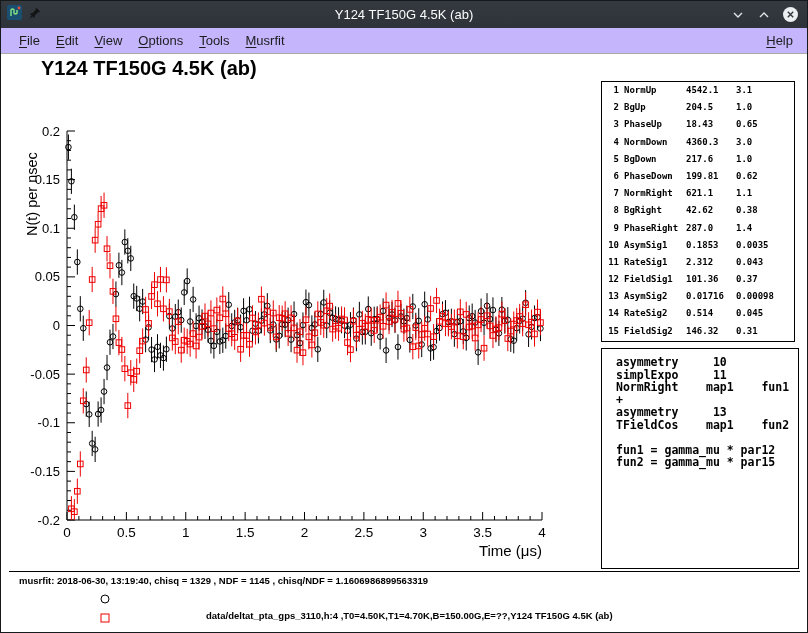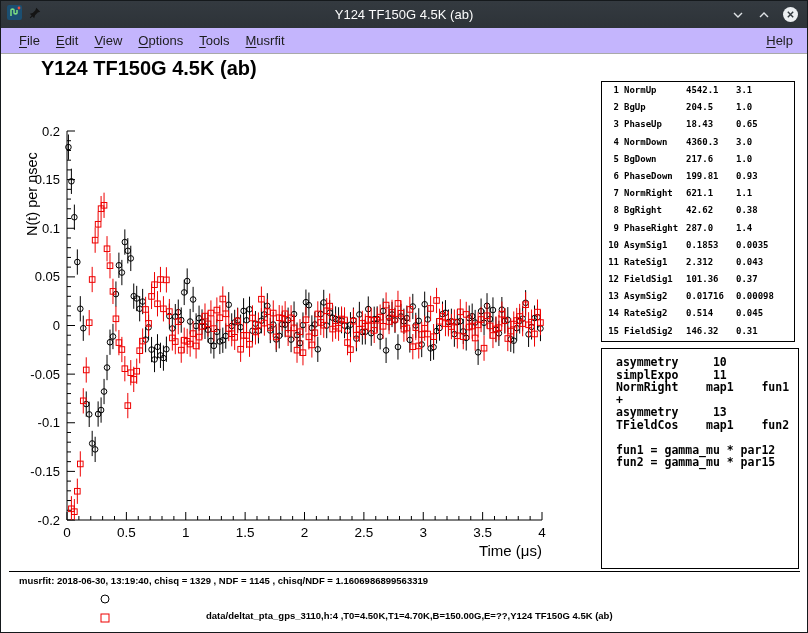--- a/index.html
+++ b/index.html
@@ -849,21 +849,21 @@
           <rect x="536.6562499999989" y="233.77710106175846" width="5.6" height="5.6"></rect>
         </g>
       </svg>
 
     <div class="params-box" id="params-box">
         <div class="prow"><span class="p-no">1</span><span class="p-name">NormUp</span><span class="p-value">4542.1</span><span class="p-error">3.1</span></div>
         <div class="prow"><span class="p-no">2</span><span class="p-name">BgUp</span><span class="p-value">204.5</span><span class="p-error">1.0</span></div>
         <div class="prow"><span class="p-no">3</span><span class="p-name">PhaseUp</span><span class="p-value">18.43</span><span class="p-error">0.65</span></div>
         <div class="prow"><span class="p-no">4</span><span class="p-name">NormDown</span><span class="p-value">4360.3</span><span class="p-error">3.0</span></div>
         <div class="prow"><span class="p-no">5</span><span class="p-name">BgDown</span><span class="p-value">217.6</span><span class="p-error">1.0</span></div>
-        <div class="prow"><span class="p-no">6</span><span class="p-name">PhaseDown</span><span class="p-value">199.81</span><span class="p-error">0.93</span></div>
+        <div class="prow"><span class="p-no">6</span><span class="p-name">PhaseDown</span><span class="p-value">199.81</span><span class="p-error">0.62</span></div>
         <div class="prow"><span class="p-no">7</span><span class="p-name">NormRight</span><span class="p-value">621.1</span><span class="p-error">1.1</span></div>
         <div class="prow"><span class="p-no">8</span><span class="p-name">BgRight</span><span class="p-value">42.62</span><span class="p-error">0.38</span></div>
         <div class="prow"><span class="p-no">9</span><span class="p-name">PhaseRight</span><span class="p-value">287.0</span><span class="p-error">1.4</span></div>
         <div class="prow"><span class="p-no">10</span><span class="p-name">AsymSig1</span><span class="p-value">0.1853</span><span class="p-error">0.0035</span></div>
         <div class="prow"><span class="p-no">11</span><span class="p-name">RateSig1</span><span class="p-value">2.312</span><span class="p-error">0.043</span></div>
         <div class="prow"><span class="p-no">12</span><span class="p-name">FieldSig1</span><span class="p-value">101.36</span><span class="p-error">0.37</span></div>
         <div class="prow"><span class="p-no">13</span><span class="p-name">AsymSig2</span><span class="p-value">0.01716</span><span class="p-error">0.00098</span></div>
         <div class="prow"><span class="p-no">14</span><span class="p-name">RateSig2</span><span class="p-value">0.514</span><span class="p-error">0.045</span></div>
         <div class="prow"><span class="p-no">15</span><span class="p-name">FieldSig2</span><span class="p-value">146.32</span><span class="p-error">0.31</span></div>
       </div>

